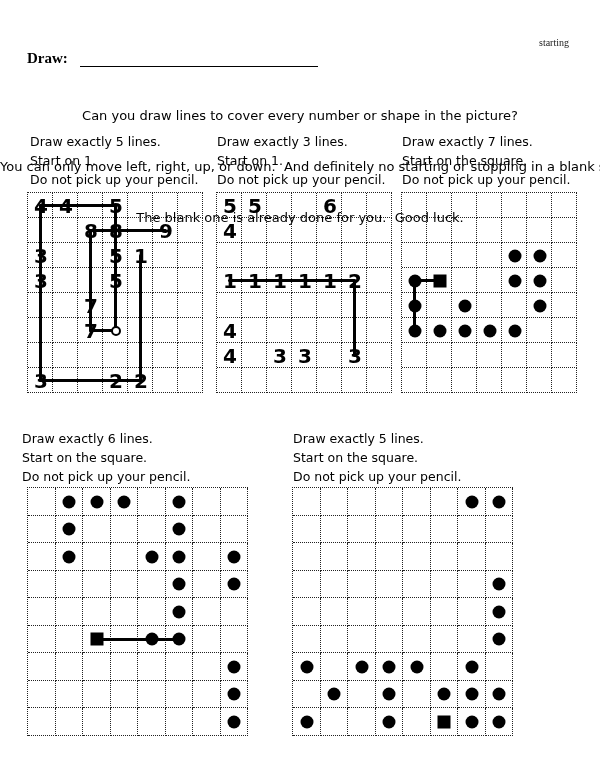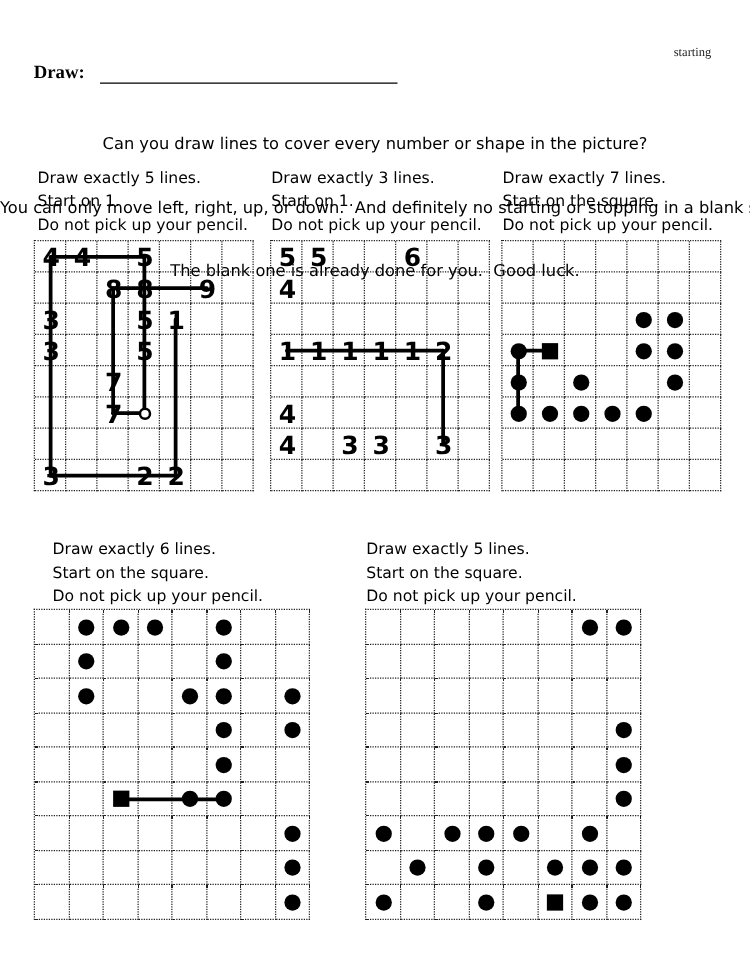--- a/index.html
+++ b/index.html
@@ -280,21 +280,21 @@
         <div class="pdot" style="left: 12.5px; top: 112.5px;"></div>
         <div class="pdot" style="left: 62.5px; top: 112.5px;"></div>
         <div class="pdot" style="left: 137.5px; top: 112.5px;"></div>
         <div class="pdot" style="left: 12.5px; top: 137.5px;"></div>
         <div class="pdot" style="left: 37.5px; top: 137.5px;"></div>
         <div class="pdot" style="left: 62.5px; top: 137.5px;"></div>
         <div class="pdot" style="left: 87.5px; top: 137.5px;"></div>
         <div class="pdot" style="left: 112.5px; top: 137.5px;"></div>
         <div class="psquare" style="left: 37.5px; top: 87.5px;"></div>
       </div>
-      <div class="puzzle-header" style="left: 42px; top: 429px;">
+      <div class="puzzle-header" style="left: 22px; top: 429px;">
         <div>Draw exactly 6 lines.</div>
         <div>Start on the square.</div>
         <div>Do not pick up your pencil.</div>
       </div>
       <div class="pgrid" style="left: 27px; top: 487px; width: 220px; height: 247.5px;">
         <div class="pcell" style="left: 0px; top: 0px; width: 27.5px; height: 27.5px;"></div>
         <div class="pcell" style="left: 27.5px; top: 0px; width: 27.5px; height: 27.5px;"></div>
         <div class="pcell" style="left: 55px; top: 0px; width: 27.5px; height: 27.5px;"></div>
         <div class="pcell" style="left: 82.5px; top: 0px; width: 27.5px; height: 27.5px;"></div>
         <div class="pcell" style="left: 110px; top: 0px; width: 27.5px; height: 27.5px;"></div>

